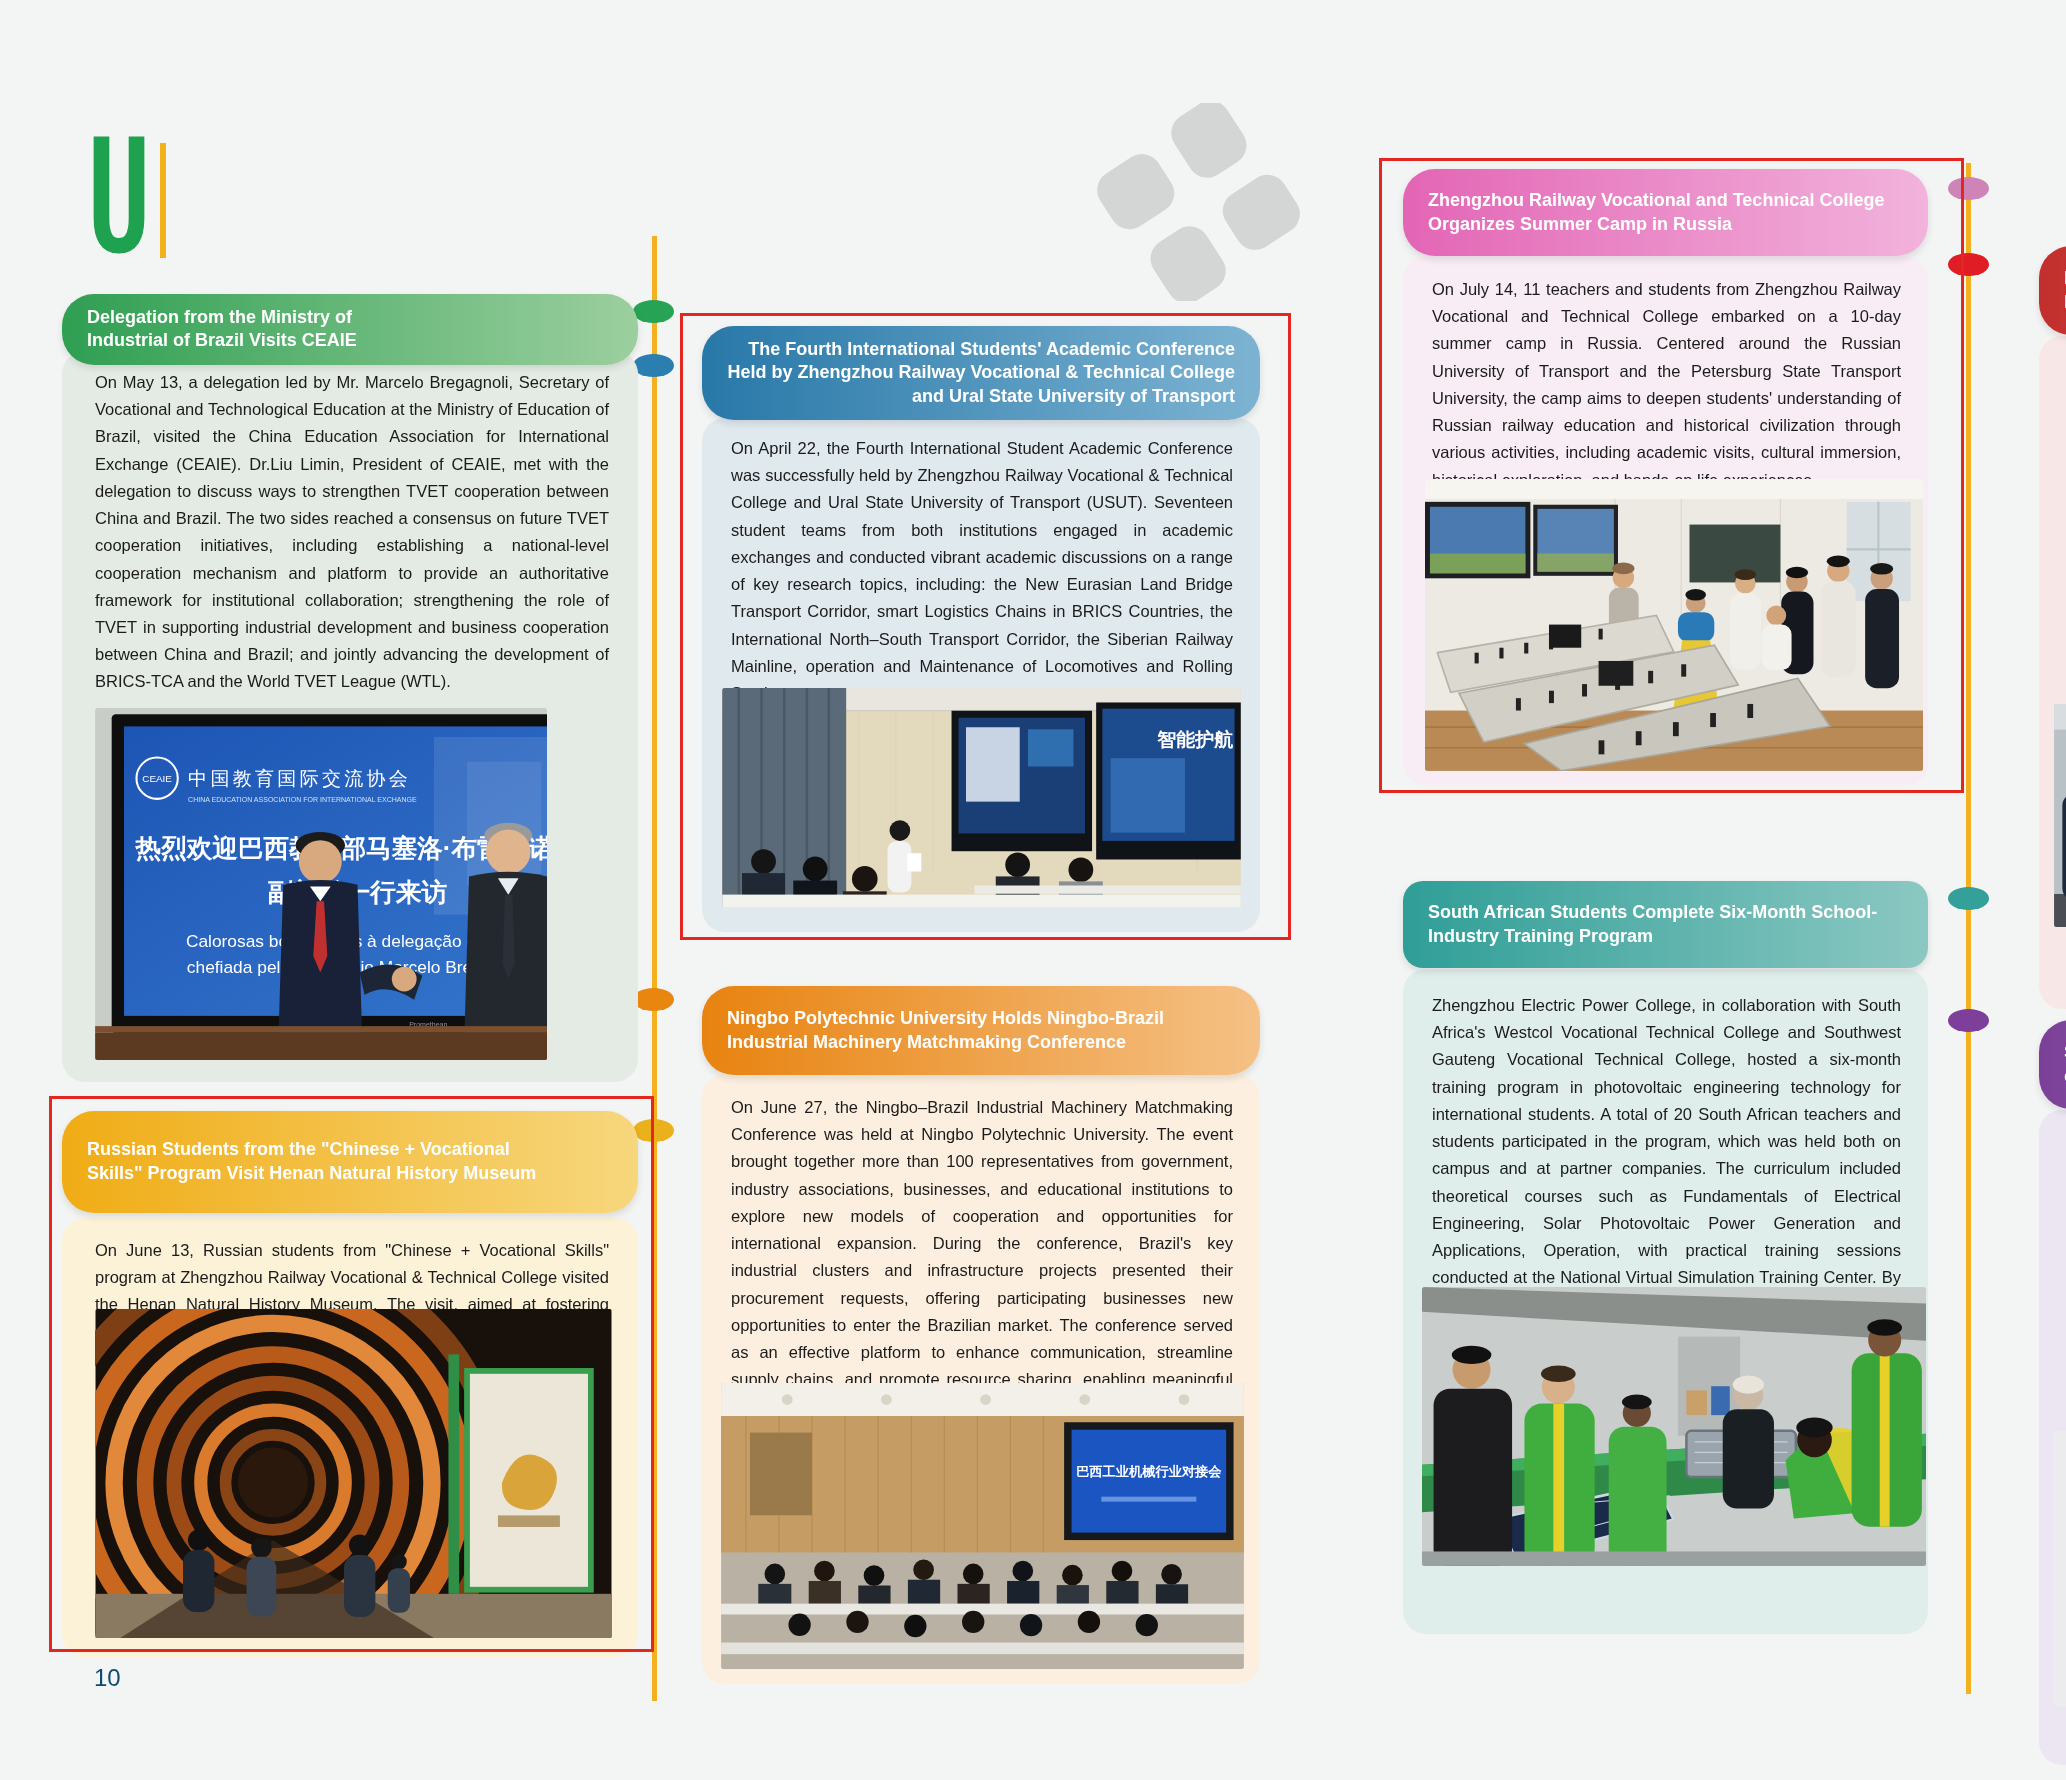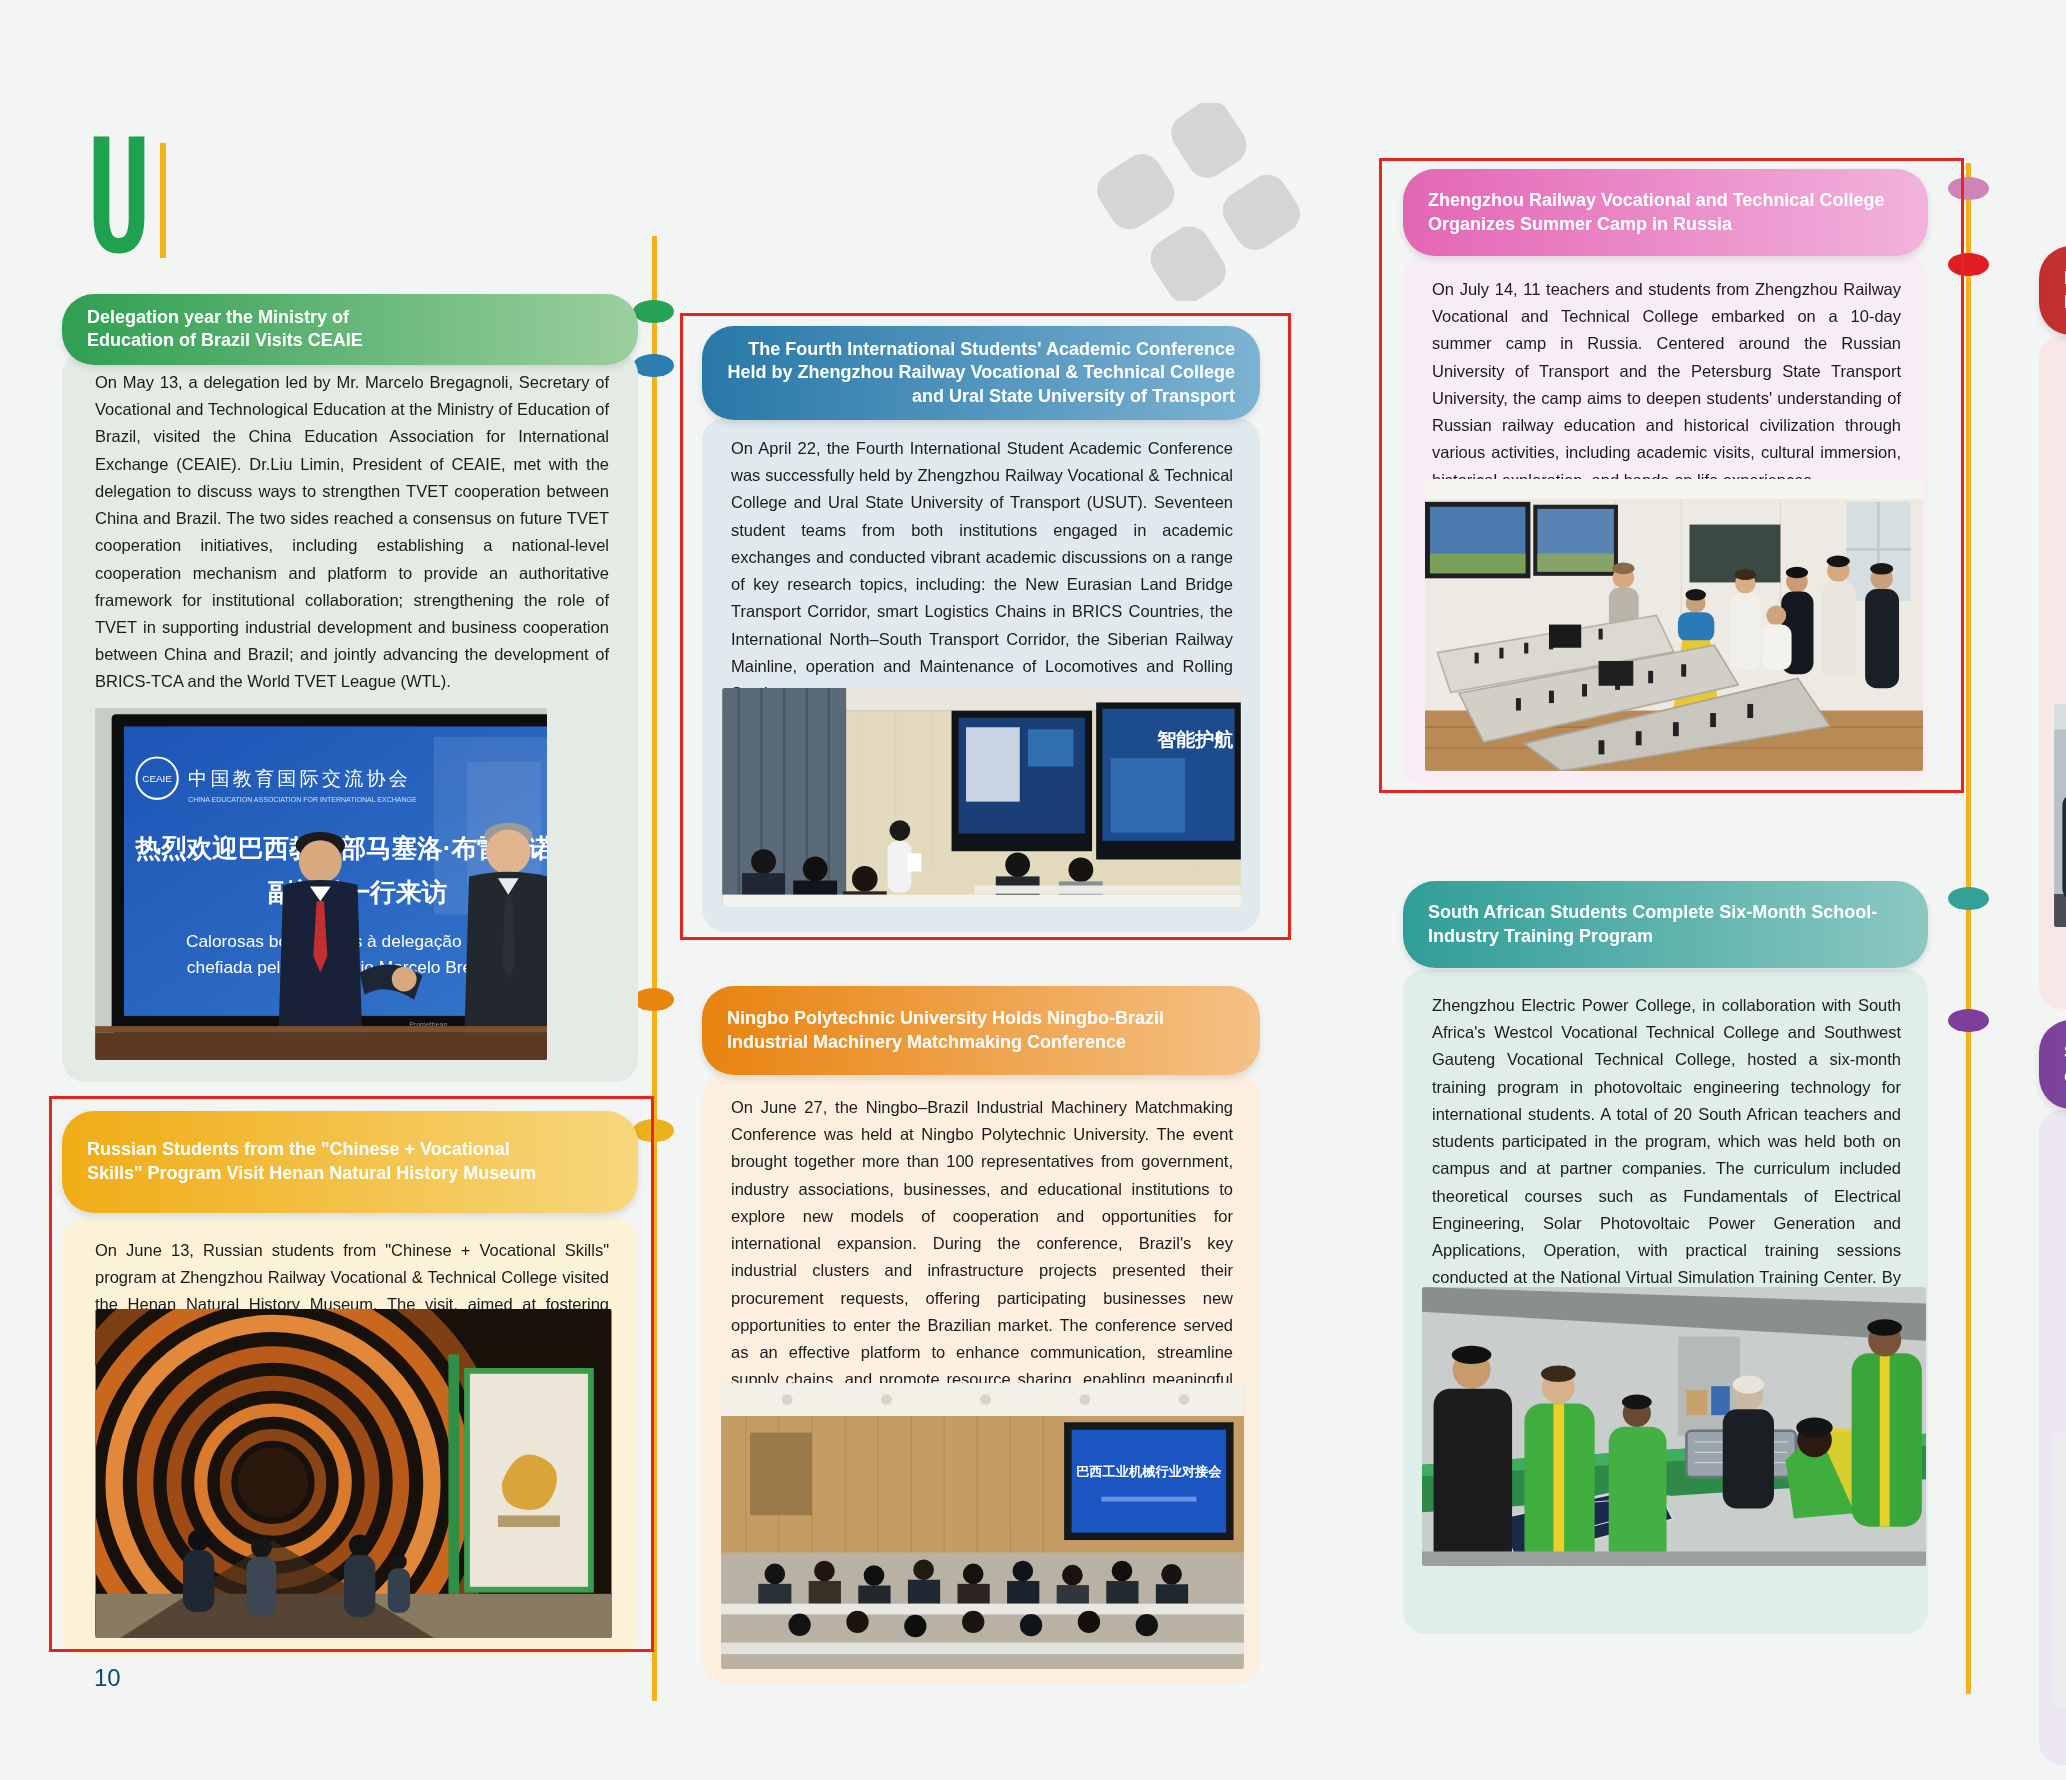--- a/index.html
+++ b/index.html
@@ -33,21 +33,21 @@
   .txt { position:absolute; font-size:16.5px; line-height:1.65; color:#1b1b1b; text-align:justify; z-index:3; }
   .photo { position:absolute; z-index:3; border-radius:2.5px; overflow:hidden; }
   .redbox { position:absolute; border:3.7px solid #e42621; z-index:5; pointer-events:none; }
   .pagenum { position:absolute; font-size:24px; color:#0c4a6e; z-index:6; }
   
   .h-green  { background:linear-gradient(90deg,#2f9f52,#9ccf9f); }
   .h-yellow { background:linear-gradient(90deg,#f0ac15,#f7d77d); }
   .h-blue   { background:linear-gradient(90deg,#2878a8,#7db3d2); }
   .h-orange { background:linear-gradient(90deg,#e8830f,#f5c186); }
   .h-pink   { background:linear-gradient(90deg,#e365b5,#f2b3dc); }
-  .h-teal   { background:linear-gradient(90deg,#2f9e97,#8cc8c2); }
+  .h-teal   { background:linear-gradient(90deg,#2f9e97,#8cc8c2);border-radius:20px; }
   .h-red    { background:linear-gradient(90deg,#c22f2d,#dd7a76); }
   .h-purple { background:linear-gradient(90deg,#7b3f98,#b392c7); }
   
   #a1-hdr  { left:62px; top:294px;  width:576px; min-height:58px; }
   #a1-hdr span { max-width:331px; }
   #a1-bod  { left:62px; top:351px;  width:576px; height:731px; background:#e4ebe4; }
   #a1-txt  { left:95px; top:369px;  width:514px; }
   #a1-photo{ left:95px; top:708px; width:452px; height:352px; }
   #a2-box  { left:49px; top:1096px; width:599px; height:550px; }
   #a2-hdr  { left:62px; top:1111px; width:576px; min-height:102px; }
@@ -113,21 +113,21 @@
   <div class="dot" id="dot-red"></div>
   <div class="dot" id="dot-teal"></div>
   <div class="dot" id="dot-purple"></div>
 
   <svg id="u-logo" width="52" height="134" viewBox="0 0 125 325">
     <path d="M20,6 V205 q0,66 42,66 q43,0 43,-66 V6" fill="none" stroke="#1fa24f" stroke-width="38"></path>
   </svg>
   <div id="title-bar"></div>
 
   <div class="hdr h-green" id="a1-hdr">
-    <span>Delegation year the Ministry of Education of Brazil Visits CEAIE</span>
+    <span>Delegation from the Ministry of Industrial of Brazil Visits CEAIE</span>
   </div>
   <div class="bod" id="a1-bod"></div>
   <div class="txt" id="a1-txt">On May 13, a delegation led by Mr. Marcelo Bregagnoli, Secretary of Vocational and Technological Education at the Ministry of Education of Brazil, visited the China Education Association for International Exchange (CEAIE). Dr.Liu Limin, President of CEAIE, met with the delegation to discuss ways to strengthen TVET cooperation between China and Brazil. The two sides reached a consensus on future TVET cooperation initiatives, including establishing a national-level cooperation mechanism and platform to provide an authoritative framework for institutional collaboration; strengthening the role of TVET in supporting industrial development and business cooperation between China and Brazil; and jointly advancing the development of BRICS-TCA and the World TVET League (WTL).</div>
   <div class="photo" id="a1-photo">
     <svg width="525" height="352" viewBox="0 0 1270 852">
       <rect width="1270" height="852" fill="#c9cdc8"></rect>
       <rect x="40" y="15" width="1190" height="772" rx="10" fill="#0e0e0e"></rect>
       <rect x="70" y="45" width="1130" height="700" fill="#1d55b4"></rect>
       <rect x="70" y="45" width="1130" height="700" fill="url(#a1g)" opacity="0.8"></rect>
       <defs>

